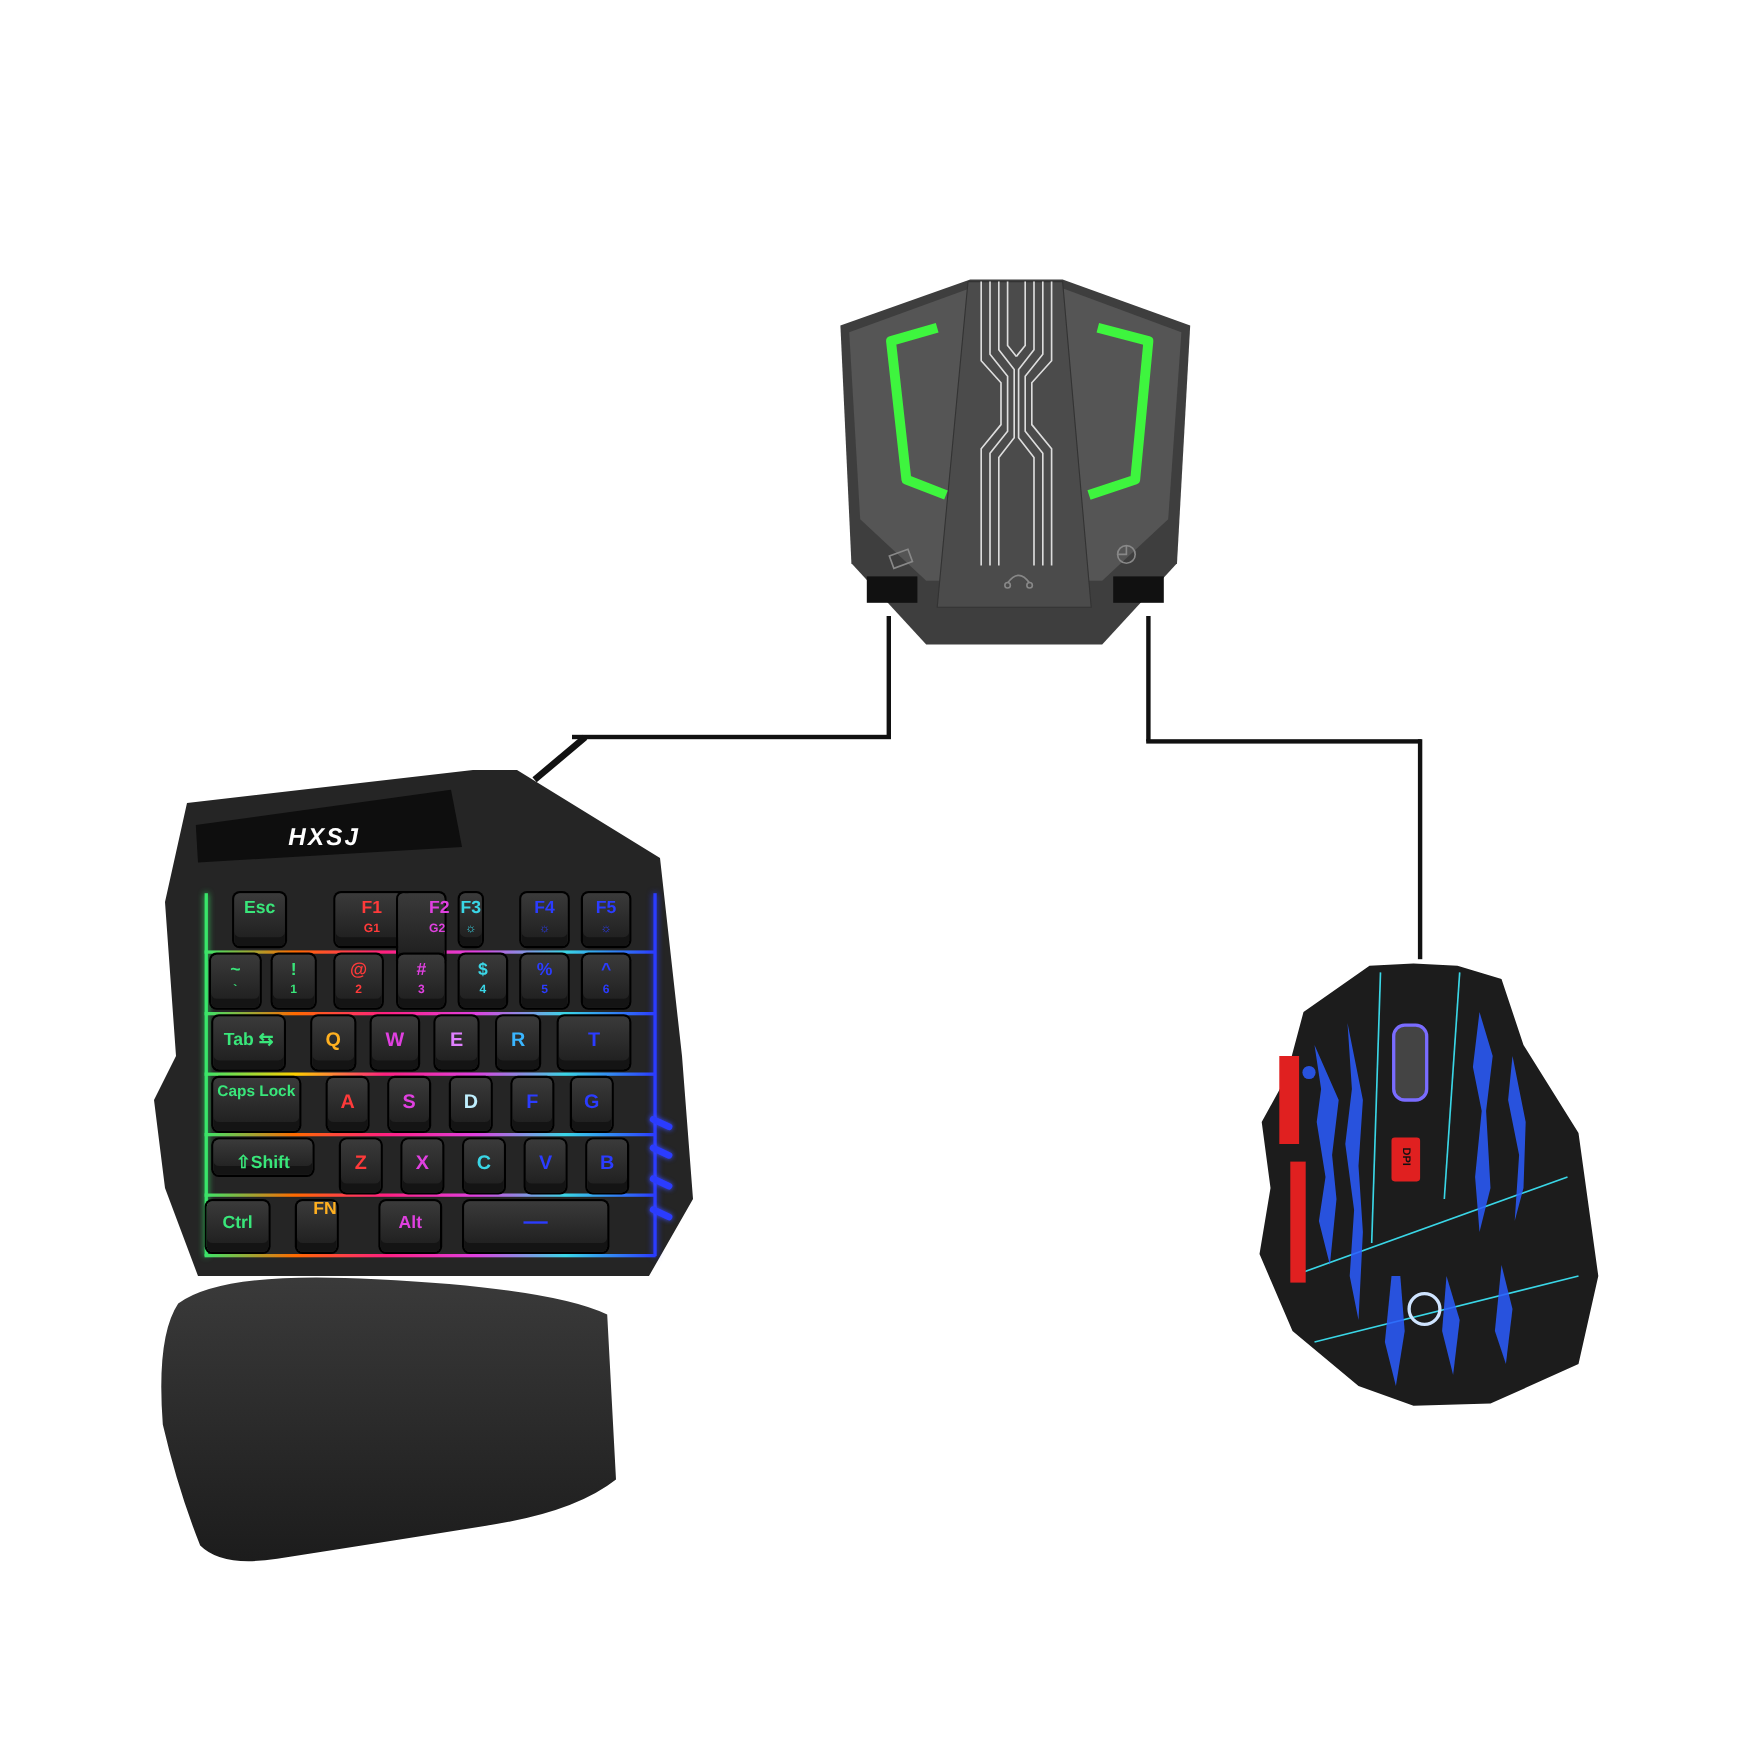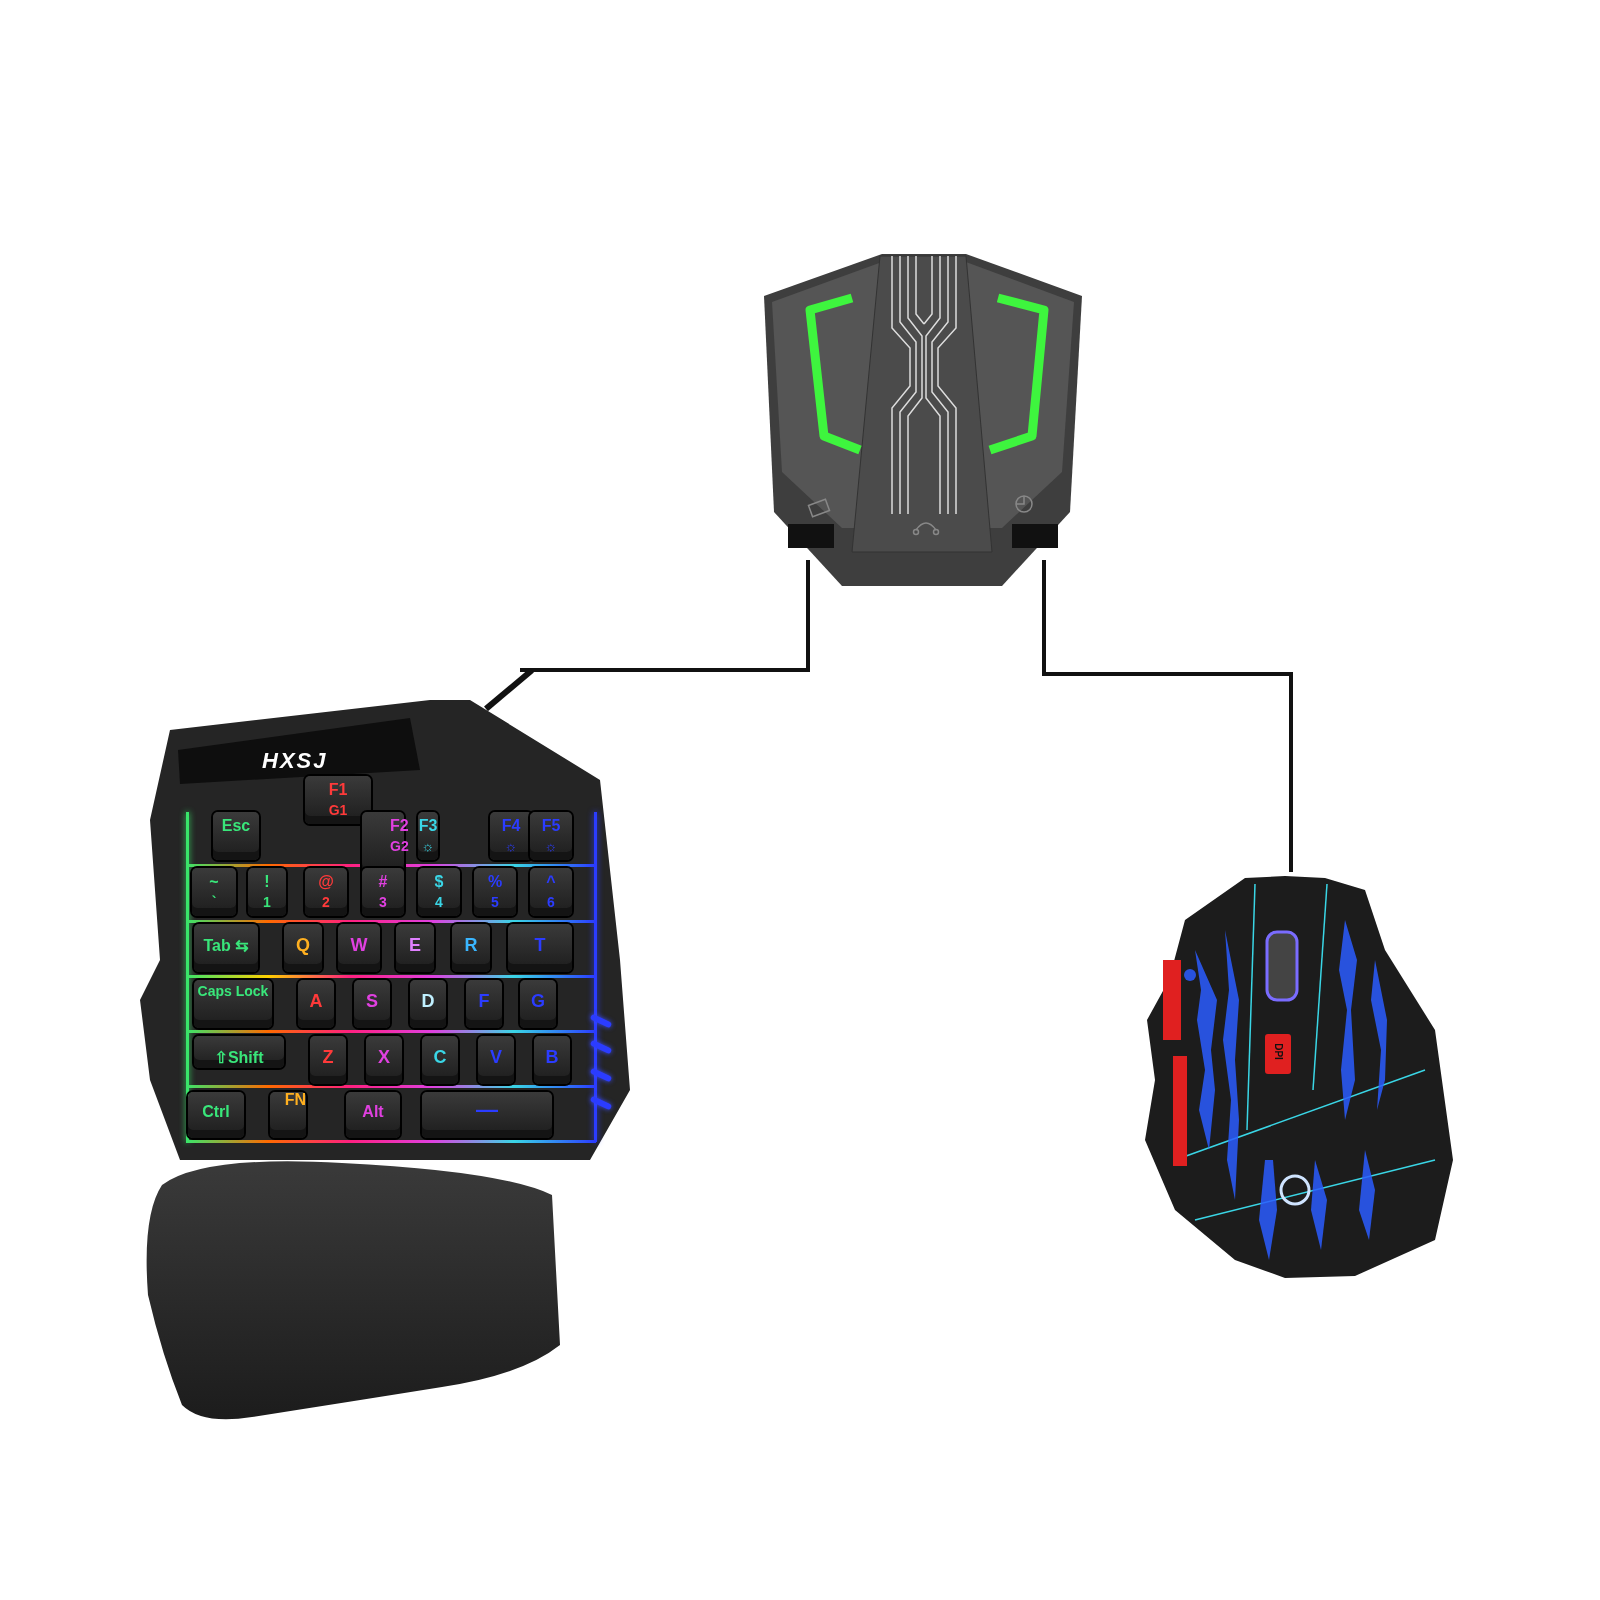--- a/index.html
+++ b/index.html
@@ -5,21 +5,21 @@
   html,body{margin:0;padding:0;background:#ffffff;}
   body{width:1600px;height:1600px;position:relative;overflow:hidden;font-family:"Liberation Sans",sans-serif;}
   .abs{position:absolute;}
   
   .cable{position:absolute;background:#111;}
   
   .adapter{left:752px;top:252px;width:340px;height:340px;}
   
   .kb-body{left:140px;top:700px;width:490px;height:470px;}
   .key{position:absolute;background:linear-gradient(#3a3a3a,#1c1c1c);border-radius:5px;box-shadow:inset 0 -8px 0 #141414, 0 0 0 2px #000;font-weight:bold;font-size:16px;text-align:center;line-height:1.05;padding-top:6px;box-sizing:border-box;}
-  .key .sub{display:block;font-size:14px;margin-top:4px;}
+  .key .sub{display:block;font-size:11px;margin-top:4px;}
   .glow{position:absolute;height:3px;}
   .glowv{position:absolute;width:3px;}
   .palmrest{left:142px;top:1155px;width:420px;height:270px;}
   .brand{position:absolute;left:262px;top:748px;font-size:22px;font-weight:bold;color:#fff;letter-spacing:2px;font-style:italic;}
   .side-led{position:absolute;width:22px;height:6px;background:#2b3cff;border-radius:3px;transform:rotate(25deg);box-shadow:0 0 5px #3a4cff;}
   
   .mouse{left:1135px;top:860px;width:320px;height:420px;}
 </style>
 </head>
 <body>
@@ -80,24 +80,24 @@
 <div class="glowv" style="left:186px;top:812px;height:330px;background:#39e66a;box-shadow:0 0 6px #39e66a;"></div>
 <div class="glow" style="left:186px;top:864px;width:410px;background:linear-gradient(90deg,#39e66a,#ff6a00,#ff2080,#e040e0,#3ad6e6,#2b3cff);"></div>
 <div class="glow" style="left:186px;top:920px;width:410px;background:linear-gradient(90deg,#39e66a,#ff6a00,#ff2080,#e040e0,#3ad6e6,#2b3cff);"></div>
 <div class="glow" style="left:186px;top:975px;width:410px;background:linear-gradient(90deg,#39e66a,#ffd000,#ff2080,#e040e0,#3ad6e6,#2b3cff);"></div>
 <div class="glow" style="left:186px;top:1030px;width:410px;background:linear-gradient(90deg,#39e66a,#ff6a00,#ff2080,#e040e0,#3ad6e6,#2b3cff);"></div>
 <div class="glow" style="left:186px;top:1085px;width:410px;background:linear-gradient(90deg,#39e66a,#ff6a00,#ff2080,#e040e0,#3ad6e6,#2b3cff);"></div>
 <div class="glow" style="left:186px;top:1140px;width:410px;background:linear-gradient(90deg,#39e66a,#ff6a00,#ff2080,#e040e0,#3ad6e6,#2b3cff);"></div>
 <div class="glowv" style="left:594px;top:812px;height:330px;background:#2b3cff;box-shadow:0 0 6px #2b3cff;"></div>
 
 <div class="key" style="left:192px;top:812px;width:46px;height:48px;color:#39e67a;margin-left:21px;"><span>Esc</span></div>
-<div class="key" style="left:305px;top:776px;width:66px;height:48px;color:#ff3a3a;"><span>F1</span><span class="sub">G1</span></div>
+<div class="key" style="left:305px;top:812px;width:66px;height:48px;color:#ff3a3a;"><span>F1</span><span class="sub">G1</span></div>
 <div class="key" style="left:362px;top:812px;width:42px;height:64px;color:#e040e0;padding-left:28px;"><span>F2</span><span class="sub">G2</span></div>
 <div class="key" style="left:418px;top:812px;width:20px;height:48px;color:#3ad6e6;"><span>F3</span><span class="sub">☼</span></div>
-<div class="key" style="left:474px;top:812px;width:42px;height:48px;color:#2b3cff;margin-left:16px;"><span>F4</span><span class="sub">☼</span></div>
+<div class="key" style="left:474px;top:812px;width:42px;height:48px;color:#2b3cff;"><span>F4</span><span class="sub">☼</span></div>
 <div class="key" style="left:530px;top:812px;width:42px;height:48px;color:#2b3cff;"><span>F5</span><span class="sub">☼</span></div>
 
 <div class="key" style="left:192px;top:868px;width:44px;height:48px;color:#39e67a;"><span>~</span><span class="sub">`</span></div>
 <div class="key" style="left:248px;top:868px;width:38px;height:48px;color:#39e67a;"><span>!</span><span class="sub">1</span></div>
 <div class="key" style="left:305px;top:868px;width:42px;height:48px;color:#ff3a3a;"><span>@</span><span class="sub">2</span></div>
 <div class="key" style="left:362px;top:868px;width:42px;height:48px;color:#e040e0;"><span>#</span><span class="sub">3</span></div>
 <div class="key" style="left:418px;top:868px;width:42px;height:48px;color:#3ad6e6;"><span>$</span><span class="sub">4</span></div>
 <div class="key" style="left:474px;top:868px;width:42px;height:48px;color:#2b3cff;"><span>%</span><span class="sub">5</span></div>
 <div class="key" style="left:530px;top:868px;width:42px;height:48px;color:#2b3cff;"><span>^</span><span class="sub">6</span></div>
 

